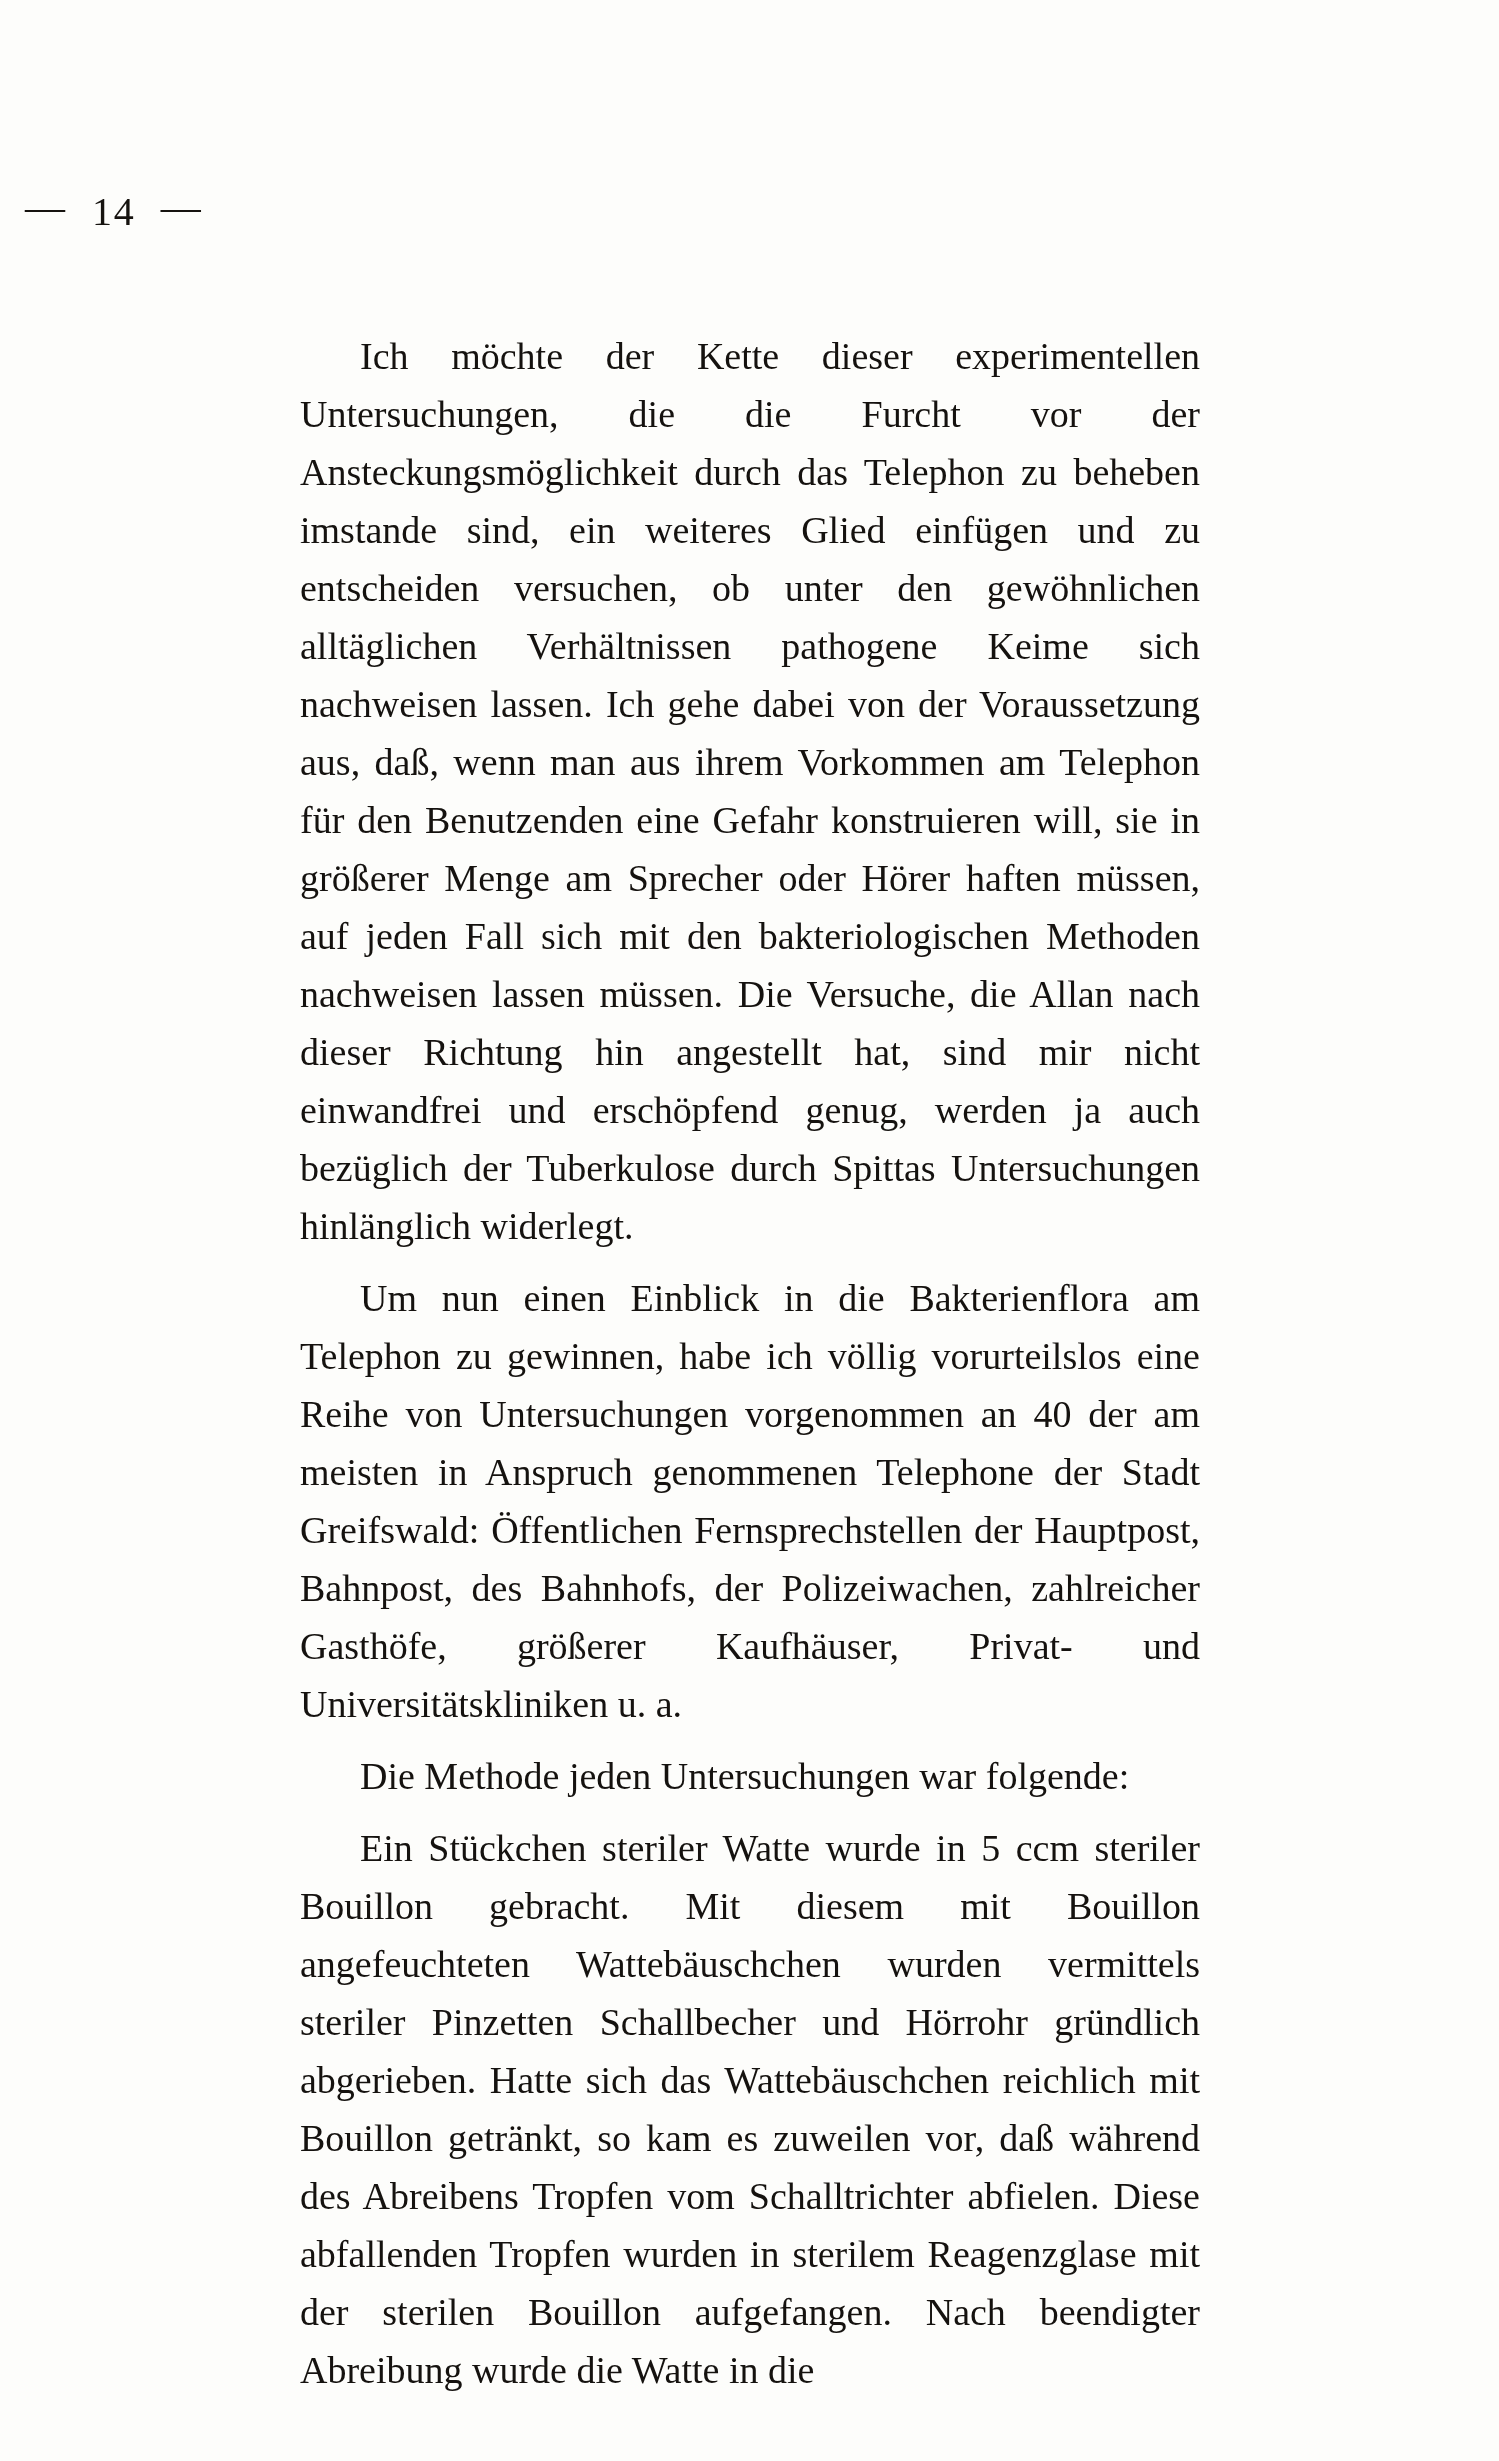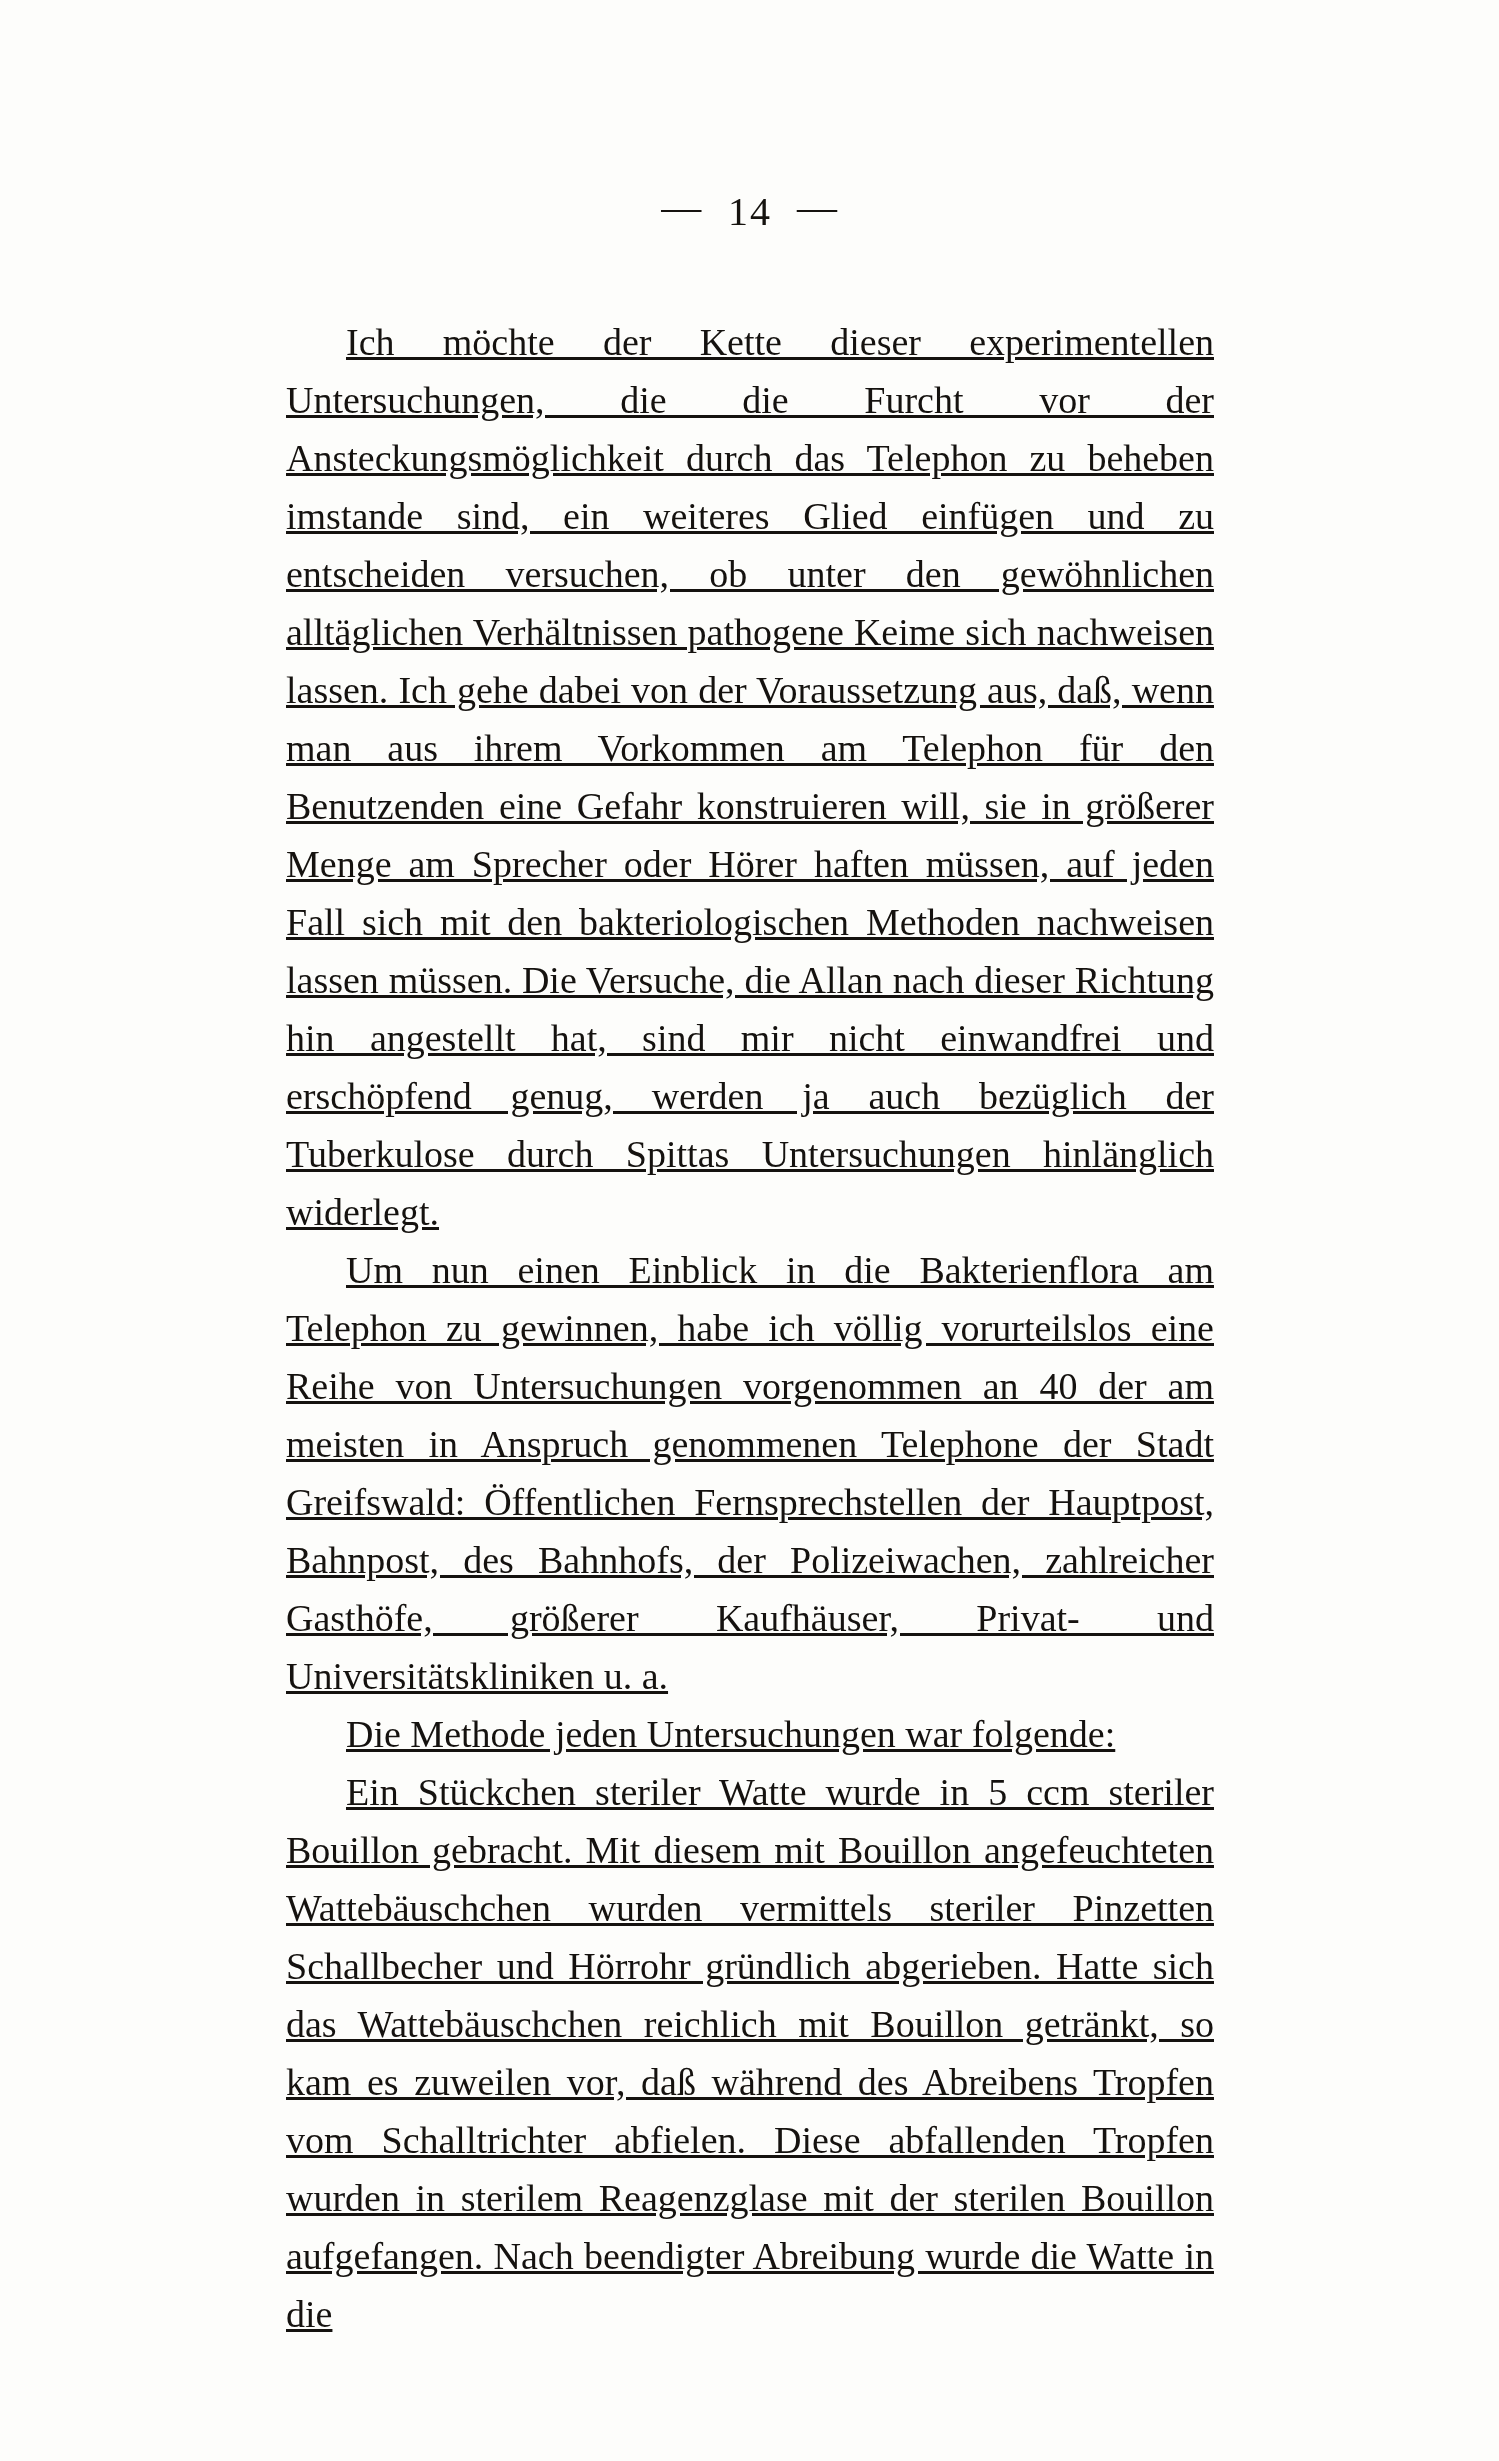--- a/index.html
+++ b/index.html
@@ -21,21 +21,20 @@
     top: 0;
     width: 1500px;
     height: 2461px;
     background: #fdfdfb;
   }
   .page-number {
     position: absolute;
     top: 188px;
     left: 0;
     width: 1500px;
-    text-align: center;
     font-size: 40px;
     letter-spacing: 1.9px;
     font-family: "Liberation Serif", serif;
     color: #16130f;
   }
   .page-number .dash {
     display: inline-block;
     padding: 0 25px;
     position: relative;
     top: -4.8px;
@@ -46,24 +45,23 @@
     left: 286px;
     width: 928px;
     font-size: 38px;
     line-height: 58px;
     text-align: justify;
     text-justify: inter-word;
     color: #15120f;
     font-family: "Liberation Serif", serif;
   }
   .body-text p {
-    margin: 0;
+    margin: 14px;
     text-indent: 60px;
     text-align: justify;
-    text-decoration: underline;
   }
   .body-text p:last-child {
     text-align: justify;
   }
 </style>
 </head>
 <body>
 
 <div class="page">
 

